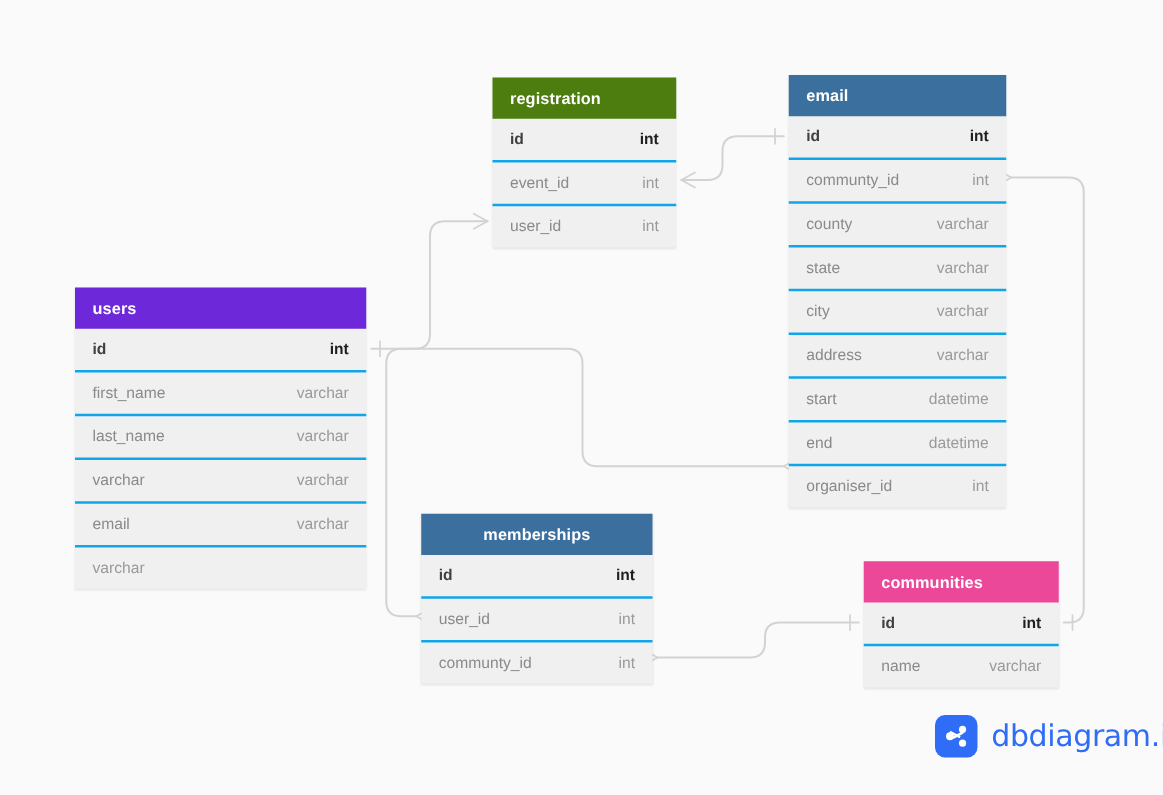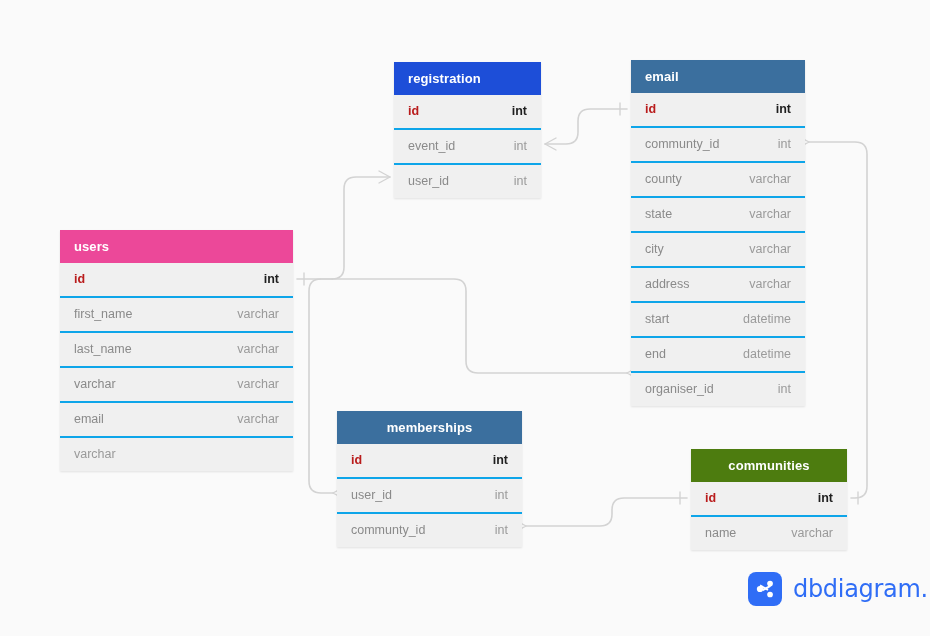--- a/index.html
+++ b/index.html
@@ -47,21 +47,21 @@
     display: flex;
     justify-content: space-between;
     align-items: center;
     font-size: 12.5px;
     border-top: 2px solid #0ea5e9;
     white-space: nowrap;
   }
   .field-row.first { border-top: none; }
   .field-name { color: #8a8a8a; }
   .field-type { color: #9a9a9a; }
-  .field-row.pk .field-name { color: #b91c1c; font-weight: bold; }
+  .field-row.pk .field-name { color: #404040; font-weight: bold; }
   .field-row.pk .field-type { color: #1f1f1f; font-weight: bold; }
 
   #brand {
     position: absolute;
     display: flex;
     align-items: center;
     gap: 11px;
     z-index: 6;
   }
   #brand-mark {
@@ -119,21 +119,21 @@
       <g>
         <path d="M 526 526 L 600 526 Q 612 526 612 514 L 612 510 Q 612 498 624 498 L 687 498"></path>
         <path d="M 515 520 L 526 526 L 515 532" stroke-width="1.4"></path>
         <path d="M 680 492 L 680 504" stroke-width="1.4"></path>
       </g>
 
     </g>
   </svg>
 
   <div class="table-card" style="left:394px; top:62px; width:147px;">
-    <div class="table-header" style="background:#1d4ed8;">registration</div>
+    <div class="table-header" style="background:#4d7c0f;">registration</div>
     <div class="field-row first pk">
       <span class="field-name">id</span>
       <span class="field-type">int</span>
     </div>
     <div class="field-row">
       <span class="field-name">event_id</span>
       <span class="field-type">int</span>
     </div>
     <div class="field-row">
       <span class="field-name">user_id</span>
@@ -175,21 +175,21 @@
       <span class="field-name">end</span>
       <span class="field-type">datetime</span>
     </div>
     <div class="field-row">
       <span class="field-name">organiser_id</span>
       <span class="field-type">int</span>
     </div>
   </div>
 
   <div class="table-card" style="left:60px; top:230px; width:233px;">
-    <div class="table-header" style="background:#ec4899;">users</div>
+    <div class="table-header" style="background:#6d28d9;">users</div>
     <div class="field-row first pk">
       <span class="field-name">id</span>
       <span class="field-type">int</span>
     </div>
     <div class="field-row">
       <span class="field-name">first_name</span>
       <span class="field-type">varchar</span>
     </div>
     <div class="field-row">
       <span class="field-name">last_name</span>
@@ -218,21 +218,21 @@
       <span class="field-name">user_id</span>
       <span class="field-type">int</span>
     </div>
     <div class="field-row">
       <span class="field-name">communty_id</span>
       <span class="field-type">int</span>
     </div>
   </div>
 
   <div class="table-card" style="left:691px; top:449px; width:156px;">
-    <div class="table-header" style="background:#4d7c0f;text-align:center;">communities</div>
+    <div class="table-header" style="background:#ec4899;">communities</div>
     <div class="field-row first pk">
       <span class="field-name">id</span>
       <span class="field-type">int</span>
     </div>
     <div class="field-row">
       <span class="field-name">name</span>
       <span class="field-type">varchar</span>
     </div>
   </div>
 

